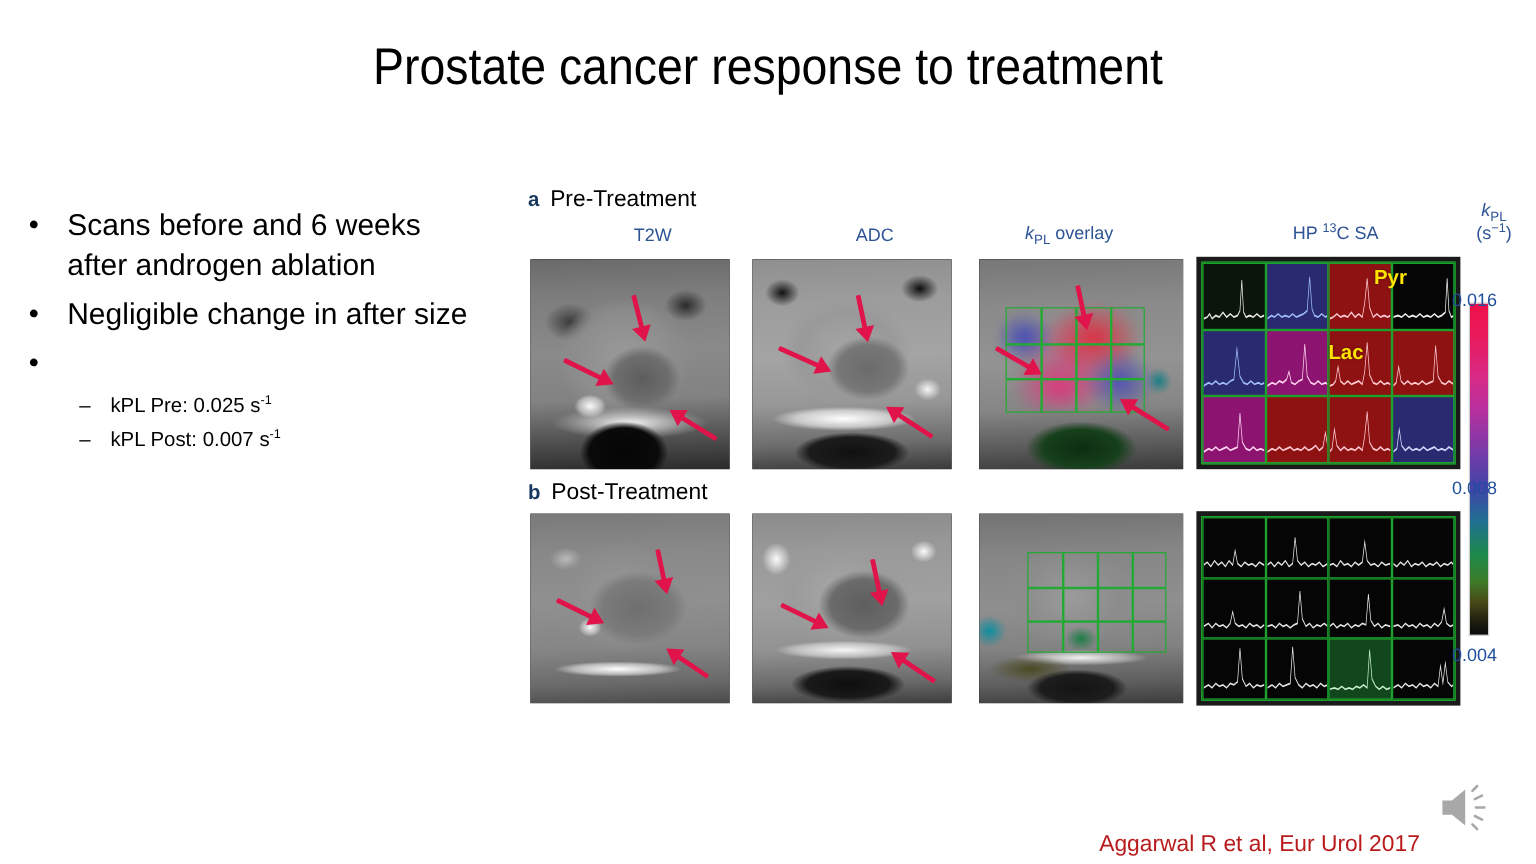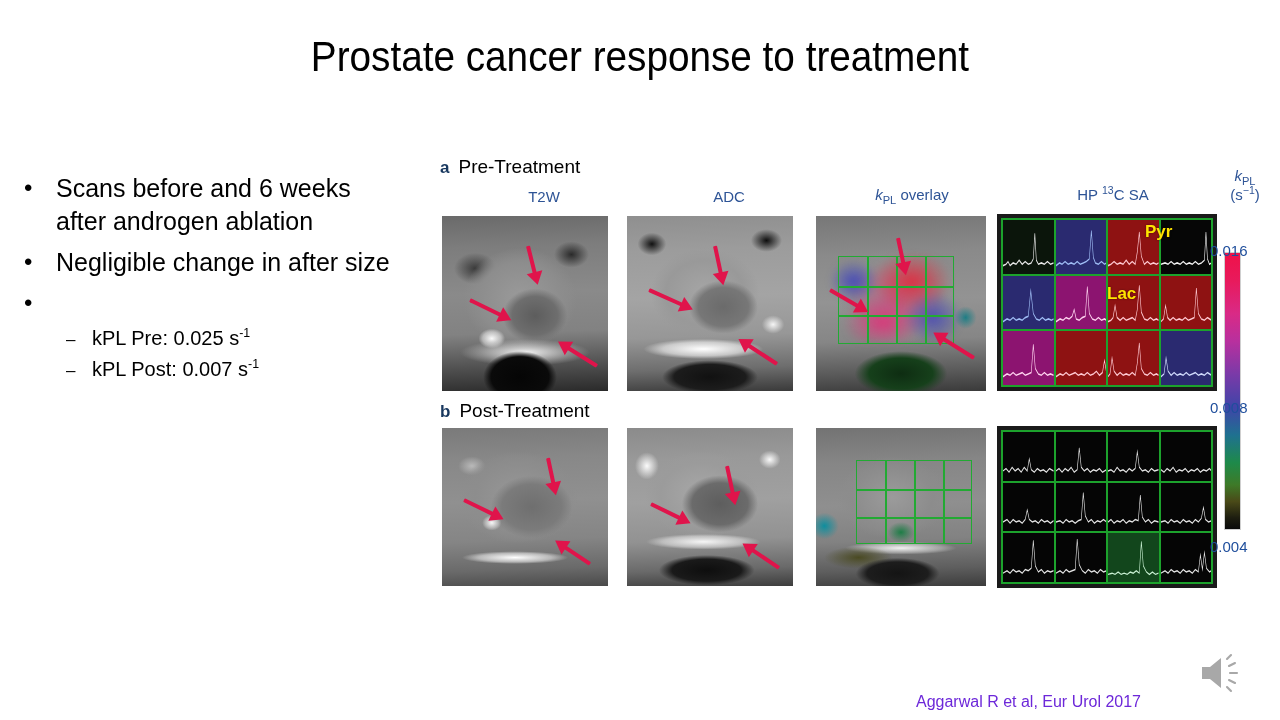--- a/index.html
+++ b/index.html
@@ -29,21 +29,21 @@
     width:32px;flex:none;text-align:left;padding-left:10px;
     font-size:24px;line-height:31px;color:#000;
   }
   .bullet-text{
     font-size:25px;line-height:33px;color:#000;
     font-family:"Liberation Sans",sans-serif;
     max-width:345px;
   }
   .sub-row{display:flex;align-items:baseline;margin:0 0 5px 0;padding-left:52px;}
   .sub-mark{width:26px;flex:none;font-size:17px;color:#000;line-height:24px;}
-  .sub-text{font-size:20px;line-height:24px;color:#000;}
+  .sub-text{font-size:17px;line-height:24px;color:#000;}
   .sup{font-size:0.62em;vertical-align:super;line-height:0;}
 
   
   #figure{position:absolute;left:436px;top:150px;width:844px;height:460px;}
 
   .section-head{position:absolute;display:flex;align-items:baseline;gap:9px;}
   .panel-letter{
     font-size:17px;font-weight:bold;color:#17375E;
     font-family:"Liberation Sans",sans-serif;
   }
@@ -175,21 +175,21 @@
     font-family:"Liberation Sans",sans-serif;white-space:nowrap;
   }
   .cb-title{
     position:absolute;font-size:15px;color:#2E5496;text-align:center;
     font-family:"Liberation Sans",sans-serif;line-height:19px;white-space:nowrap;
   }
 
   
   #citation{
     position:absolute;left:916px;top:693px;
-    font-size:16px;color:#6d28d9;font-family:"Liberation Sans",sans-serif;white-space:nowrap;
+    font-size:19px;color:#b91c1c;font-family:"Liberation Sans",sans-serif;white-space:nowrap;
   }
   
   #audio-icon{position:absolute;left:1196px;top:653px;width:48px;height:40px;}
 </style>
 </head>
 <body>
 
 <div class="slide">
 
   <div id="slide-title">Prostate cancer response to treatment</div>
@@ -231,21 +231,21 @@
 
   <div id="figure">
 
     <div class="section-head" style="left:4px;top:6px;">
       <span class="panel-letter">a</span>
       <span class="section-title">Pre-Treatment</span>
     </div>
 
     <div class="col-label" style="left:58px;top:38px;width:100px;">T2W</div>
     <div class="col-label" style="left:243px;top:38px;width:100px;">ADC</div>
-    <div class="col-label" style="left:396px;top:36px;width:160px;">
+    <div class="col-label" style="left:375px;top:36px;width:160px;">
       <span class="ital">k</span><span class="sub">PL</span><span> overlay</span>
     </div>
     <div class="col-label" style="left:597px;top:36px;width:160px;">
       <span>HP </span><span class="supsm">13</span><span>C SA</span>
     </div>
 
     <div class="panel" style="left:6px;top:66px;width:166px;height:175px;">
       <div class="mri-base t2w-pre"></div>
       <div class="arrow" style="left:86px;top:22px;width:40px;height:16px;transform:rotate(76deg);">
         <div class="shaft" style="width:28px;"></div>

